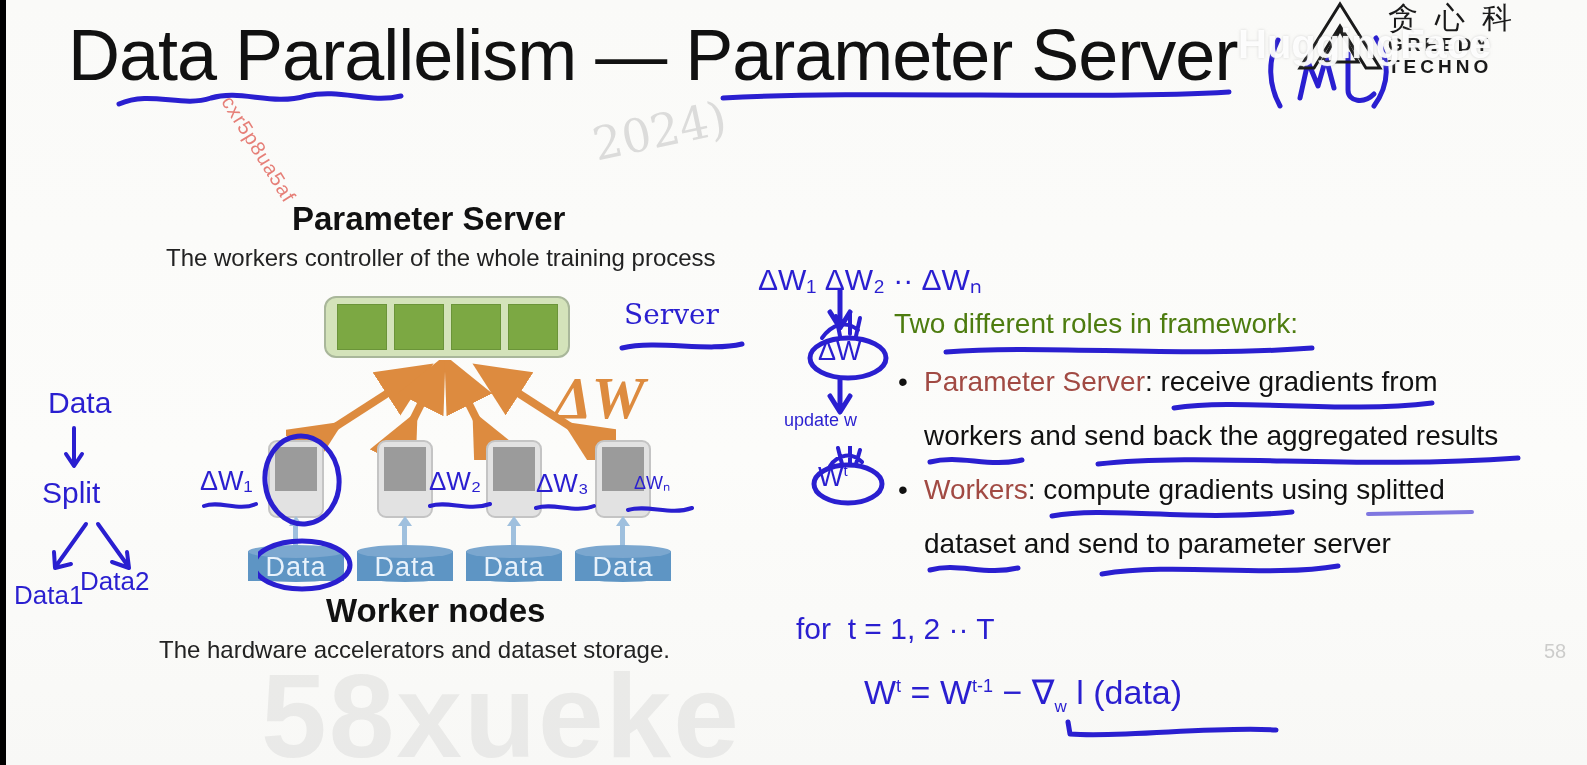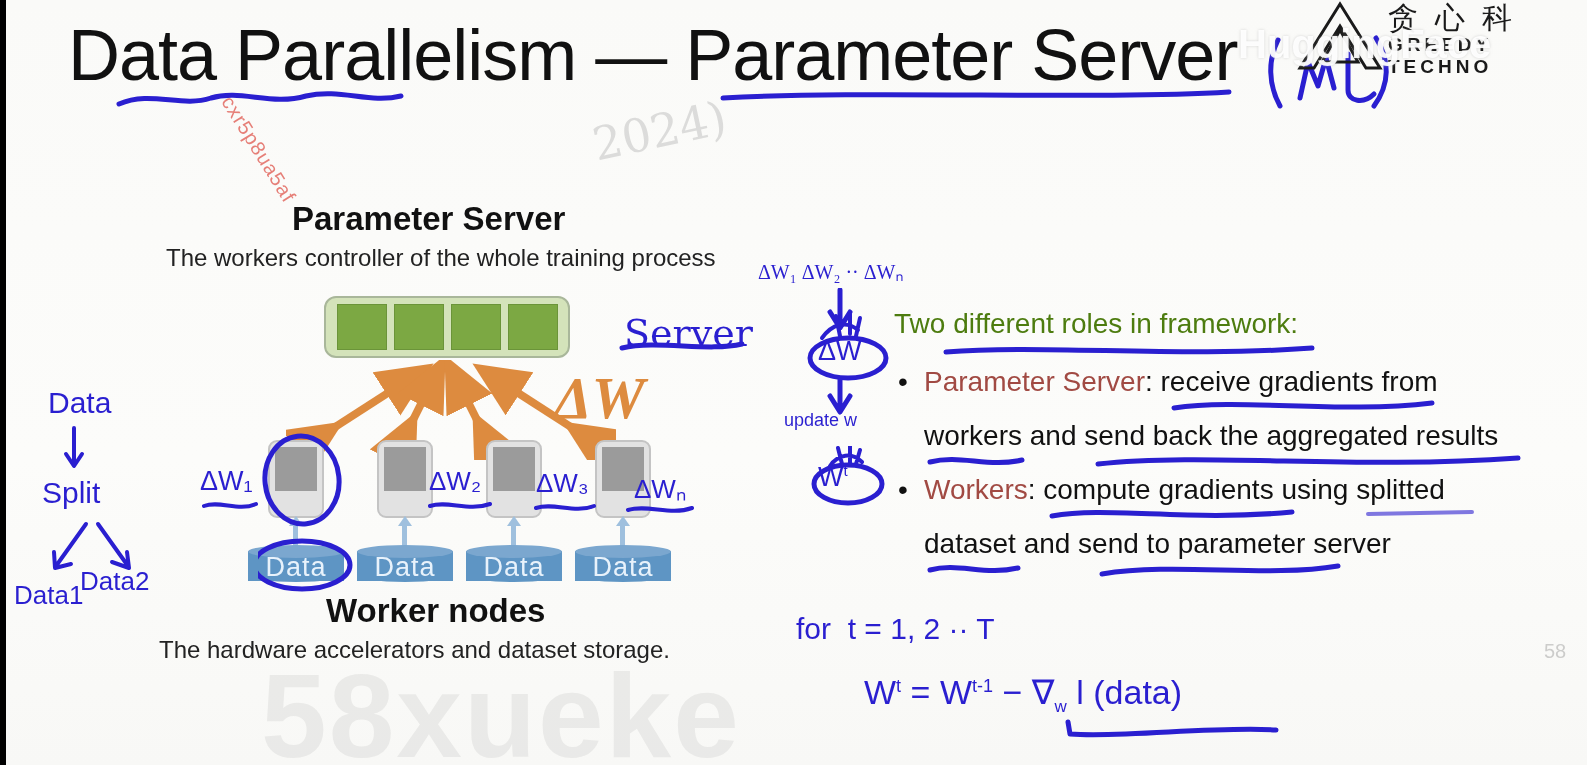--- a/index.html
+++ b/index.html
@@ -129,21 +129,21 @@
   <div class="lyr" id="ps-title">Parameter Server</div>
   <div class="lyr" id="ps-sub">The workers controller of the whole training process</div>
 
   <div class="lyr" id="server-box">
     <div class="server-cell"></div>
     <div class="server-cell"></div>
     <div class="server-cell"></div>
     <div class="server-cell"></div>
   </div>
 
-  <div class="ink" id="ink-server" style="left:618px;top:311px;font-size:38px;">Server</div>
+  <div class="ink" id="ink-server" style="left:618px;top:298px;font-size:28px;">Server</div>
   <svg class="lyr" style="left:612px;top:338px;" width="130" height="18">
     <path d="M4,10 C40,2 90,14 124,6" stroke="#2a1fd0" stroke-width="5" fill="none" stroke-linecap="round"></path>
   </svg>
 
   <div class="orange" id="dw-big" style="left:548px;top:364px;font-size:60px;font-weight:bold;">ΔW</div>
 
   <svg class="lyr" style="left:280px;top:360px;" width="330" height="100">
     <defs>
       <marker id="ah" markerWidth="7" markerHeight="7" refX="3.2" refY="3.2" orient="auto">
         <path d="M0,0 L7,3.2 L0,6.4 Z" fill="#dd8b3f"></path>
@@ -217,41 +217,41 @@
   <div class="ink-sans" style="left:423px;top:466px;font-size:26px;">ΔW₂</div>
   <svg class="lyr" style="left:422px;top:498px;" width="66" height="20">
     <path d="M2,8 C20,2 40,14 62,6" stroke="#2a1fd0" stroke-width="4" fill="none" stroke-linecap="round"></path>
   </svg>
 
   <div class="ink-sans" style="left:530px;top:468px;font-size:26px;">ΔW₃</div>
   <svg class="lyr" style="left:528px;top:500px;" width="64" height="20">
     <path d="M2,8 C20,2 40,14 60,6" stroke="#2a1fd0" stroke-width="4" fill="none" stroke-linecap="round"></path>
   </svg>
 
-  <div class="ink-sans" style="left:628px;top:470px;font-size:26px;text-align:center;">ΔWₙ</div>
+  <div class="ink-sans" style="left:628px;top:470px;font-size:18px;text-align:center;">ΔWₙ</div>
   <svg class="lyr" style="left:620px;top:502px;" width="70" height="20">
     <path d="M2,8 C22,2 44,14 66,6" stroke="#2a1fd0" stroke-width="4" fill="none" stroke-linecap="round"></path>
   </svg>
 
   <div class="lyr" id="wn-title">Worker nodes</div>
   <div class="lyr" id="wn-sub">The hardware accelerators and dataset storage.</div>
 
   <div class="ink-sans" style="left:42px;top:386px;font-size:30px;">Data</div>
   <svg class="lyr" style="left:52px;top:424px;" width="40" height="50">
     <path d="M16,4 L16,40 M8,30 L16,42 L24,30" stroke="#2a1fd0" stroke-width="4" fill="none" stroke-linecap="round" stroke-linejoin="round"></path>
   </svg>
   <div class="ink-sans" style="left:36px;top:476px;font-size:30px;">Split</div>
   <svg class="lyr" style="left:34px;top:518px;" width="110" height="62">
     <path d="M46,6 L16,48 M14,34 L15,50 L31,46" stroke="#2a1fd0" stroke-width="4" fill="none" stroke-linecap="round" stroke-linejoin="round"></path>
     <path d="M58,6 L88,48 M72,44 L89,50 L87,34" stroke="#2a1fd0" stroke-width="4" fill="none" stroke-linecap="round" stroke-linejoin="round"></path>
   </svg>
   <div class="ink-sans" style="left:8px;top:580px;font-size:26px;">Data1</div>
   <div class="ink-sans" style="left:74px;top:566px;font-size:26px;">Data2</div>
 
-  <div class="ink-sans" style="left:752px;top:258px;font-size:20px;font-family:Liberation Serif, serif;">ΔW₁ ΔW₂ ·· ΔWₙ</div>
+  <div class="ink-sans" style="left:752px;top:258px;font-size:30px;">ΔW₁ ΔW₂ ·· ΔWₙ</div>
   <svg class="lyr" style="left:812px;top:288px;" width="50" height="46">
     <path d="M22,2 L22,36 M12,24 L22,40 L32,24" stroke="#2a1fd0" stroke-width="5" fill="none" stroke-linecap="round" stroke-linejoin="round"></path>
   </svg>
   <div class="ink-sans" style="left:812px;top:336px;font-size:27px;">ΔW</div>
   <svg class="lyr" style="left:796px;top:310px;" width="92" height="74">
     <ellipse cx="46" cy="48" rx="38" ry="20" stroke="#2a1fd0" stroke-width="5" fill="none"></ellipse>
     <path d="M20,28 C30,14 44,10 56,20 M34,6 L38,26 M48,4 L48,24 M58,8 L54,26" stroke="#2a1fd0" stroke-width="4" fill="none" stroke-linecap="round"></path>
   </svg>
   <svg class="lyr" style="left:812px;top:378px;" width="50" height="42">
     <path d="M22,2 L22,30 M12,18 L22,34 L32,18" stroke="#2a1fd0" stroke-width="5" fill="none" stroke-linecap="round" stroke-linejoin="round"></path>

